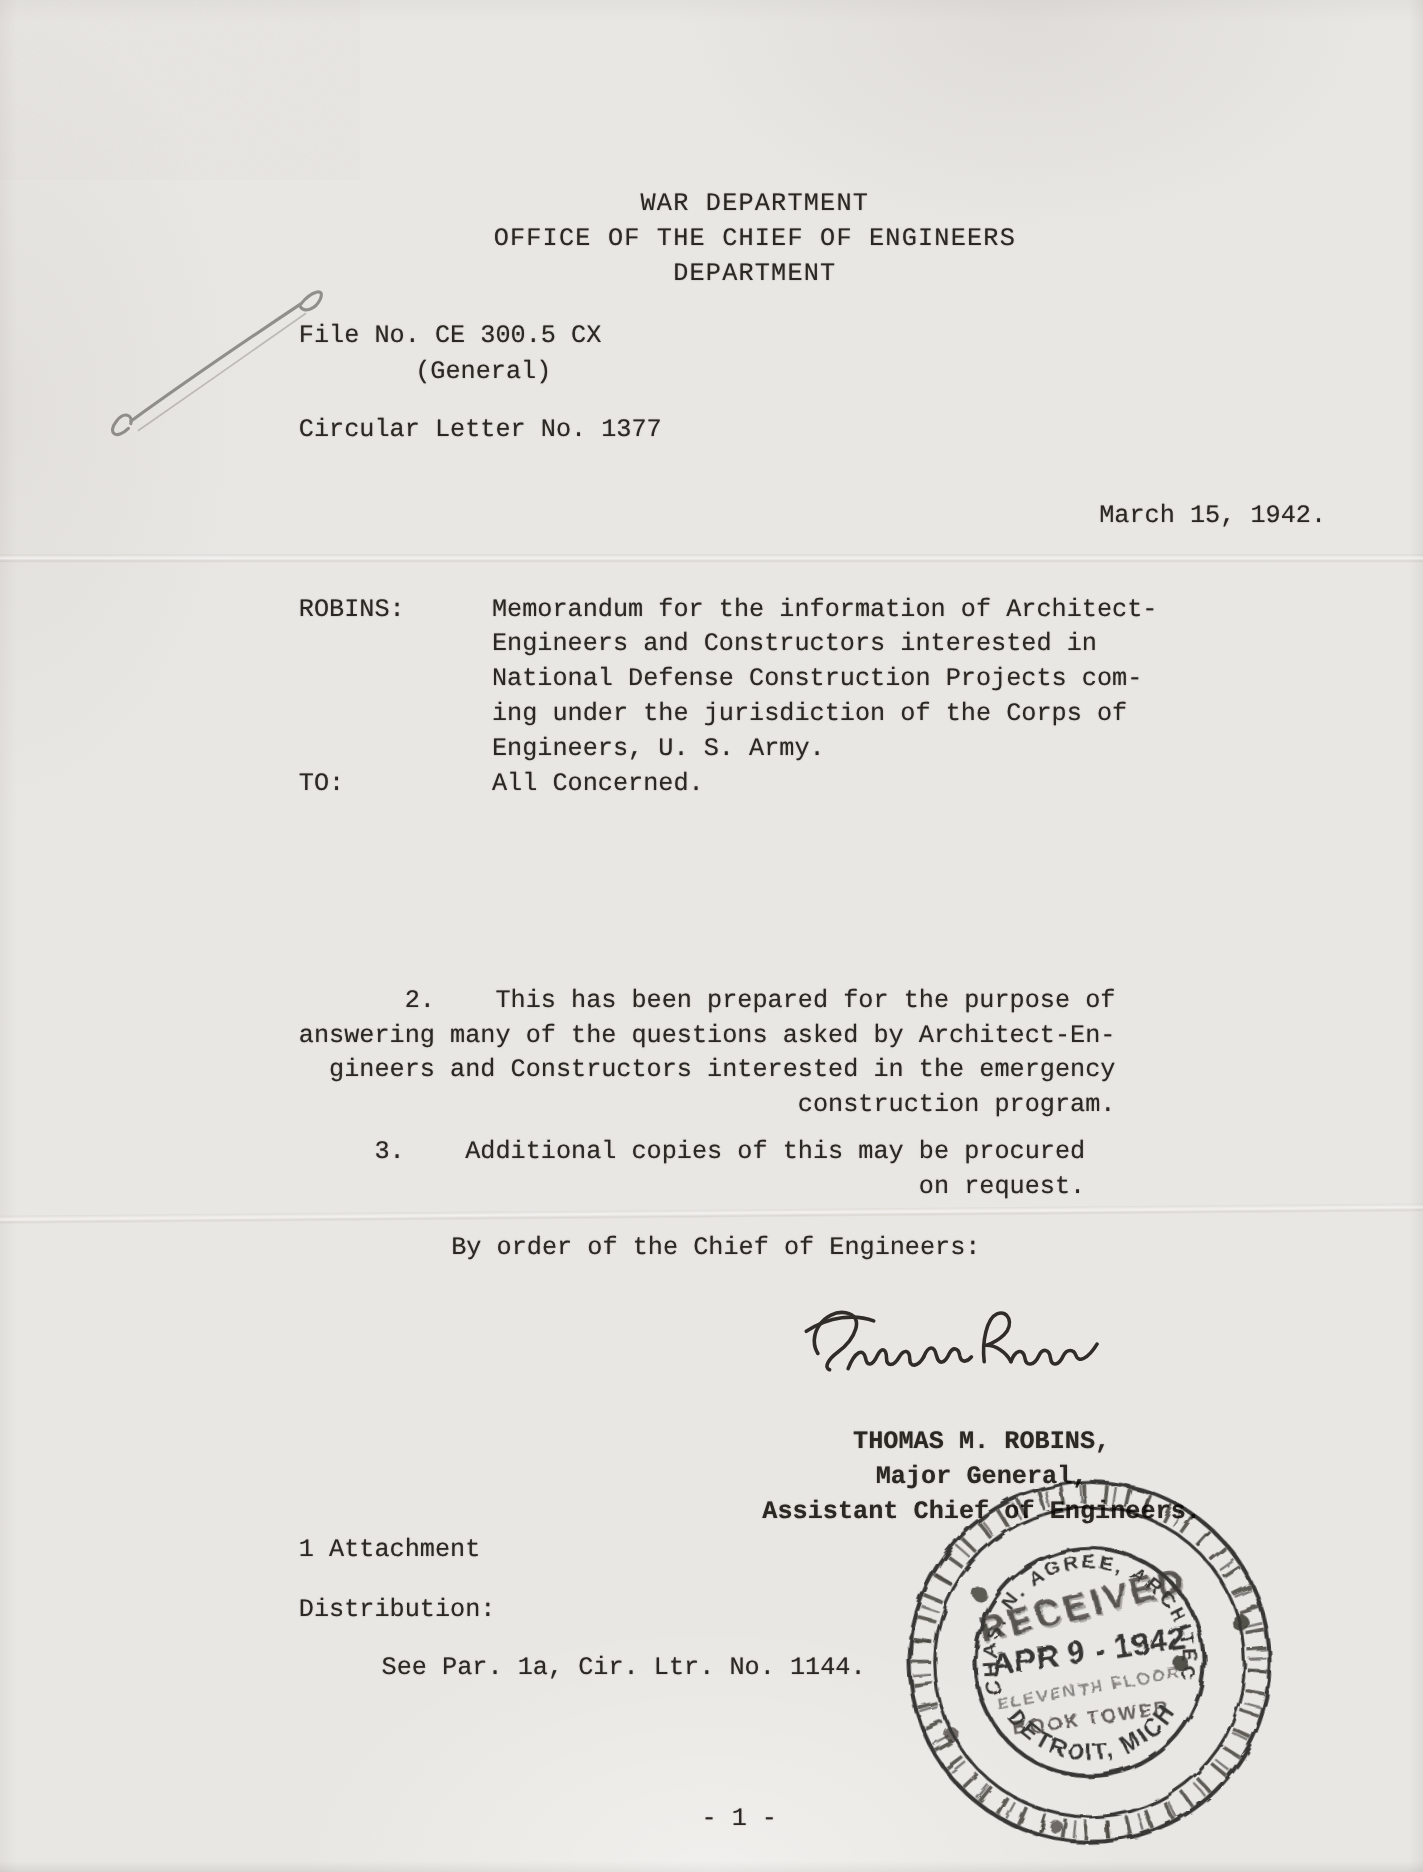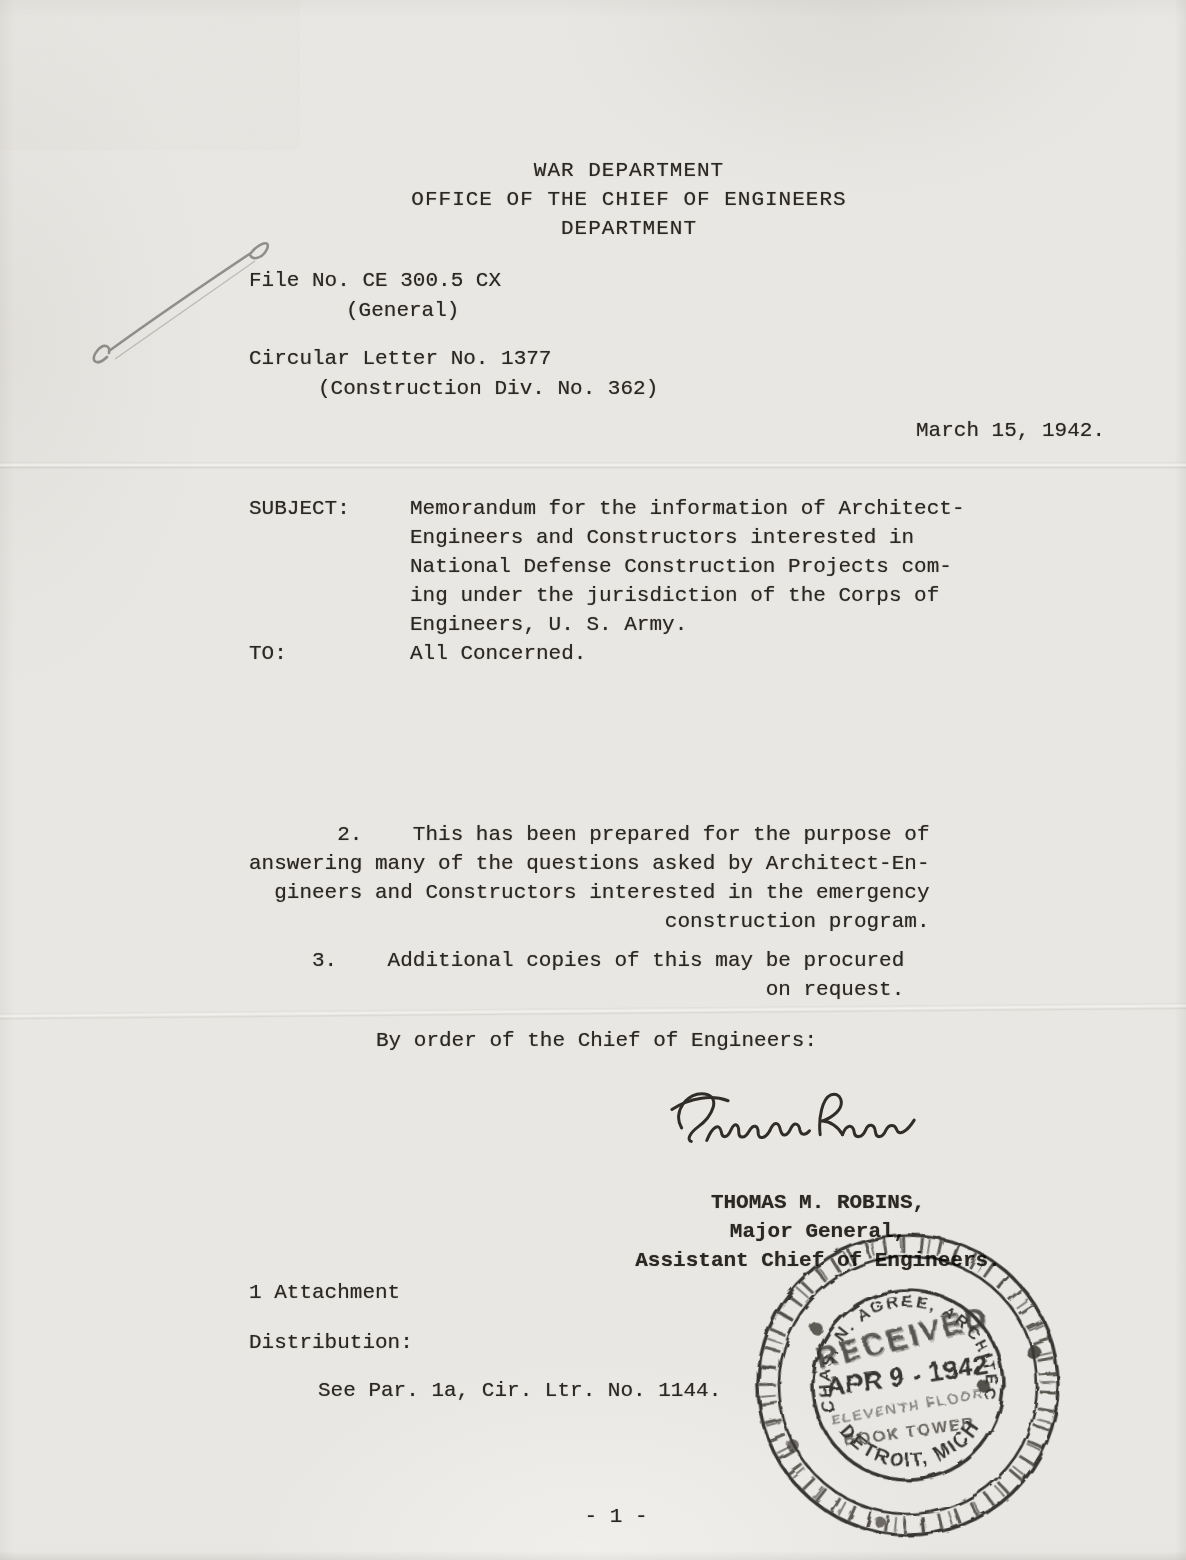--- a/index.html
+++ b/index.html
@@ -65,25 +65,24 @@
 
   <header class="letterhead ink">
     <div>WAR DEPARTMENT</div>
     <div>OFFICE OF THE CHIEF OF ENGINEERS</div>
     <div>DEPARTMENT</div>
   </header>
 
   <div class="abs file-no ink">File No. CE 300.5 CX</div>
   <div class="abs file-general ink">(General)</div>
   <div class="abs circular-no ink">Circular Letter No. 1377</div>
-  <div class="abs construction-div ink">(Construction Div. No. 362)</div>
   <div class="abs date-line ink">March 15, 1942.</div>
 
   <div class="row subject-row">
-    <div class="label ink">SUBJECT:</div>
+    <div class="label ink">ROBINS:</div>
     <div class="pre ink">Memorandum for the information of Architect-
 Engineers and Constructors interested in
 National Defense Construction Projects com-
 ing under the jurisdiction of the Corps of
 Engineers, U. S. Army.</div>
   </div>
 
   <div class="row to-row">
     <div class="label ink">TO:</div>
     <div class="ink">All Concerned.</div>

